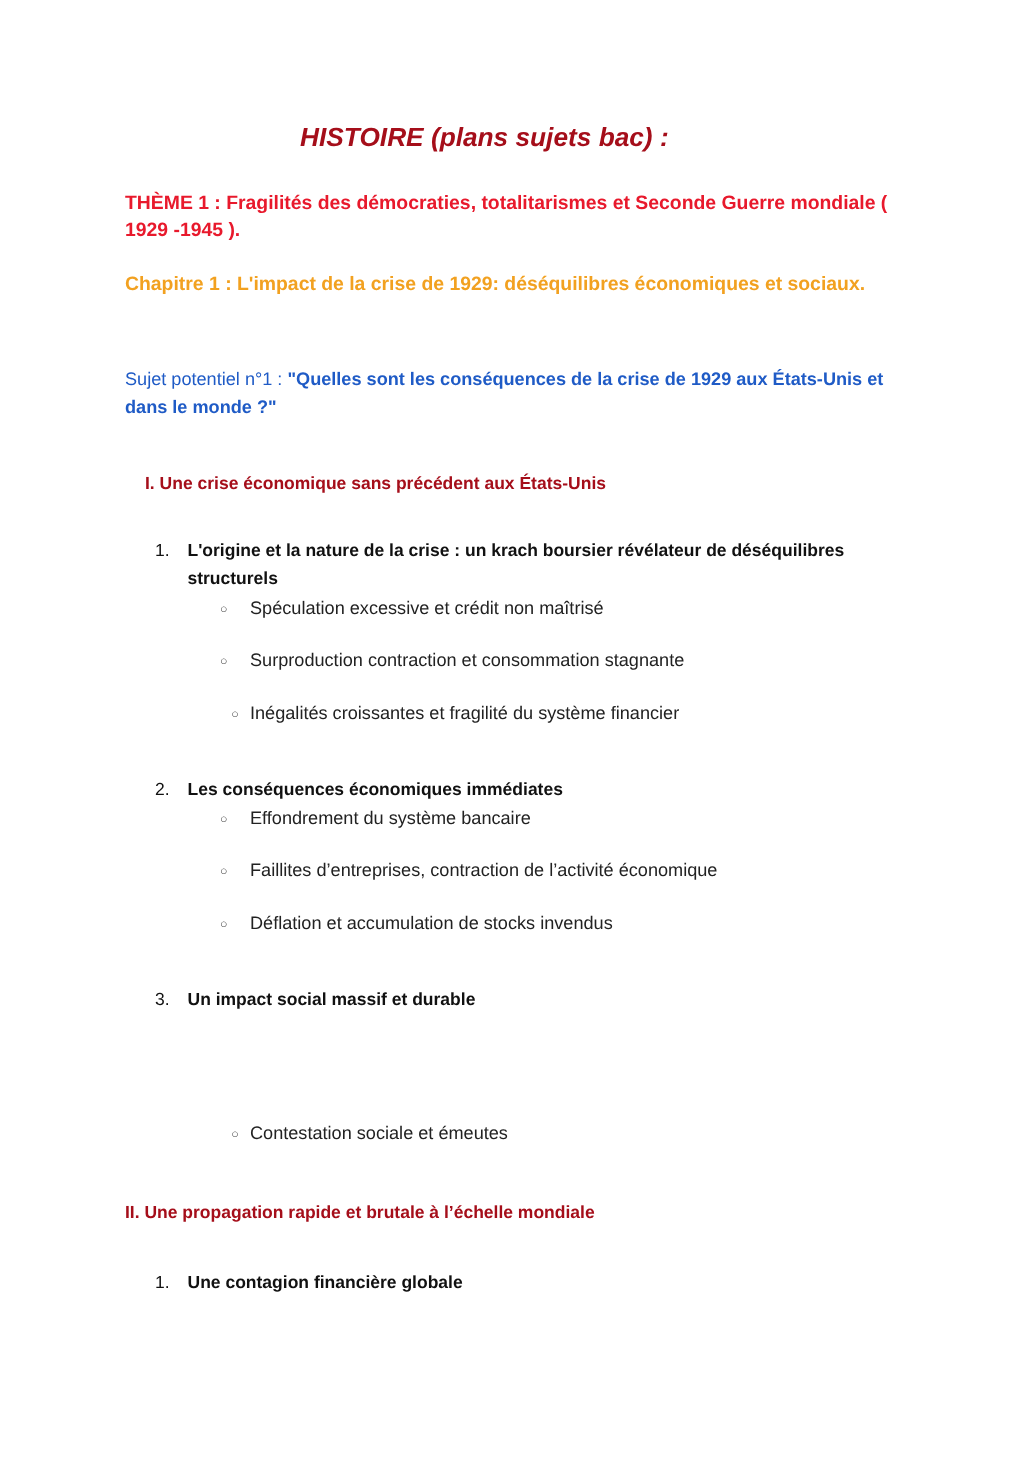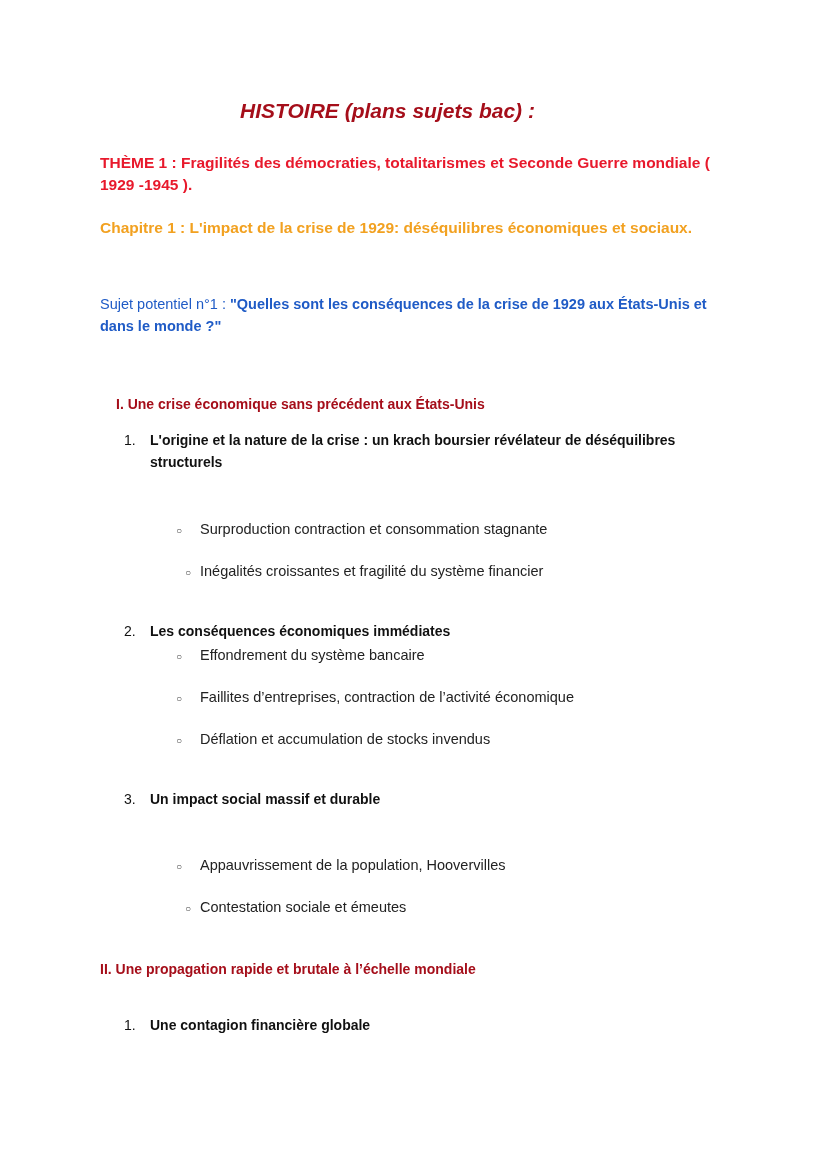--- a/index.html
+++ b/index.html
@@ -44,26 +44,29 @@
   <div class="abs title">HISTOIRE (plans sujets bac) :</div>
 
   <div class="abs theme">THÈME 1 : Fragilités des démocraties, totalitarismes et Seconde Guerre mondiale ( 1929 -1945 ).</div>
 
   <div class="abs chapter">Chapitre 1 : L'impact de la crise de 1929: déséquilibres économiques et sociaux.</div>
 
   <div class="abs subject">
     <span>Sujet potentiel n°1 : </span><span class="q">"Quelles sont les conséquences de la crise de 1929 aux États-Unis et dans le monde ?"</span>
   </div>
 
-  <div class="abs section" style="top:396px;padding-left:16px;">I. Une crise économique sans précédent aux États-Unis</div>
+  <div class="abs section" style="top:378px;padding-left:16px;">I. Une crise économique sans précédent aux États-Unis</div>
 
   <div class="abs num-item wrap" style="top:413px;">
     <span class="n">1.</span><span class="t">L'origine et la nature de la crise : un krach boursier révélateur de déséquilibres structurels</span>
   </div>
 
+  <div class="abs bullet" style="top:479px;">
+    <span class="b">○</span><span>Spéculation excessive et crédit non maîtrisé</span>
+  </div>
   <div class="abs bullet" style="top:521px;">
     <span class="b">○</span><span>Surproduction contraction et consommation stagnante</span>
   </div>
   <div class="abs bullet" style="top:563px;text-align:center;">
     <span class="b">○</span><span>Inégalités croissantes et fragilité du système financier</span>
   </div>
 
   <div class="abs num-item" style="top:604px;">
     <span class="n">2.</span><span class="t">Les conséquences économiques immédiates</span>
   </div>
@@ -75,23 +78,20 @@
     <span class="b">○</span><span>Faillites d’entreprises, contraction de l’activité économique</span>
   </div>
   <div class="abs bullet" style="top:731px;">
     <span class="b">○</span><span>Déflation et accumulation de stocks invendus</span>
   </div>
 
   <div class="abs num-item" style="top:772px;">
     <span class="n">3.</span><span class="t">Un impact social massif et durable</span>
   </div>
 
-  <div class="abs bullet" style="top:857px;">
-    <span class="b">○</span><span>Appauvrissement de la population, Hoovervilles</span>
-  </div>
   <div class="abs bullet" style="top:899px;text-align:center;">
     <span class="b">○</span><span>Contestation sociale et émeutes</span>
   </div>
 
   <div class="abs section" style="top:961px;">II. Une propagation rapide et brutale à l’échelle mondiale</div>
 
   <div class="abs num-item" style="top:998px;">
     <span class="n">1.</span><span class="t">Une contagion financière globale</span>
   </div>
 

